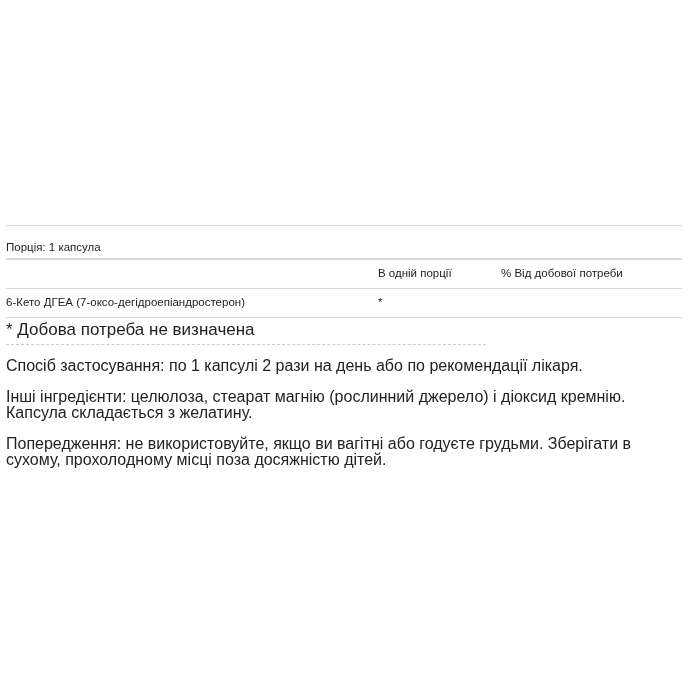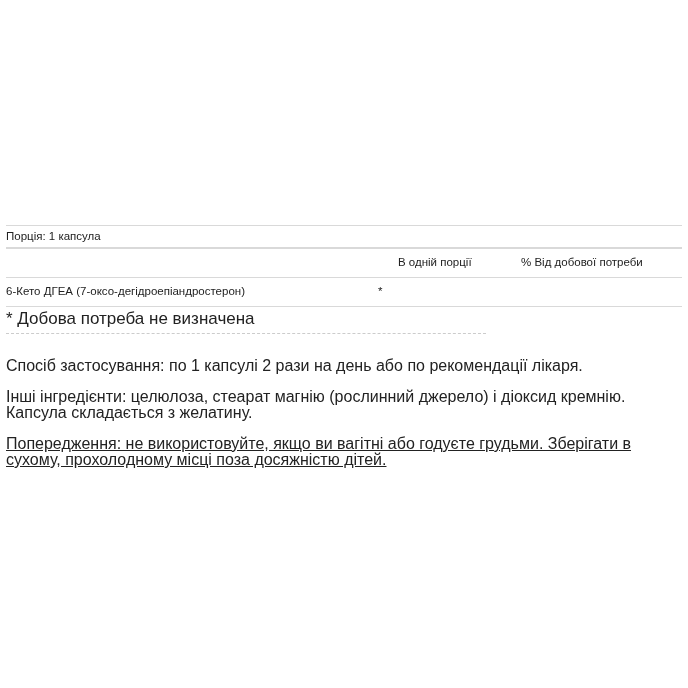--- a/index.html
+++ b/index.html
@@ -29,20 +29,21 @@
     box-sizing: border-box;
   }
   .supplement-facts {
     width: 100%;
   }
   .sf-line {
     font-size: 11.5px;
     line-height: 14px;
     color: #222222;
     padding: 3px 0 4px 0;
+    margin-top: 11px;
   }
   .rule-full {
     border-top: 1px solid #d9d9d9;
     width: 100%;
     height: 0;
   }
   .rule-dash {
     border-top: 1px dashed #cccccc;
     width: 71%;
     height: 0;
@@ -55,21 +56,20 @@
   }
   .sf-row .c1 {
     flex: 0 0 372px;
     box-sizing: border-box;
     padding: 6px 4px 7px 0;
   }
   .sf-row .c2 {
     flex: 0 0 123px;
     box-sizing: border-box;
     padding: 6px 4px 7px 0;
-    margin-left: 20px;
   }
   .sf-row .c3 {
     flex: 1 1 auto;
     box-sizing: border-box;
     padding: 6px 0 7px 0;
   }
   .footnote {
     font-size: 17px;
     line-height: 14px;
     padding: 5px 0 7px 0;
@@ -83,21 +83,20 @@
   }
   .para {
     font-size: 16px;
     line-height: 16px;
     color: #222222;
     margin: 0 0 15px 0;
     max-width: 660px;
   }
   .para:last-child {
     margin-bottom: 0;
-    text-decoration: underline;
   }
 </style>
 </head>
 <body>
 
 <div class="page">
 
   <div class="panel">
     <div class="supplement-facts">
 

